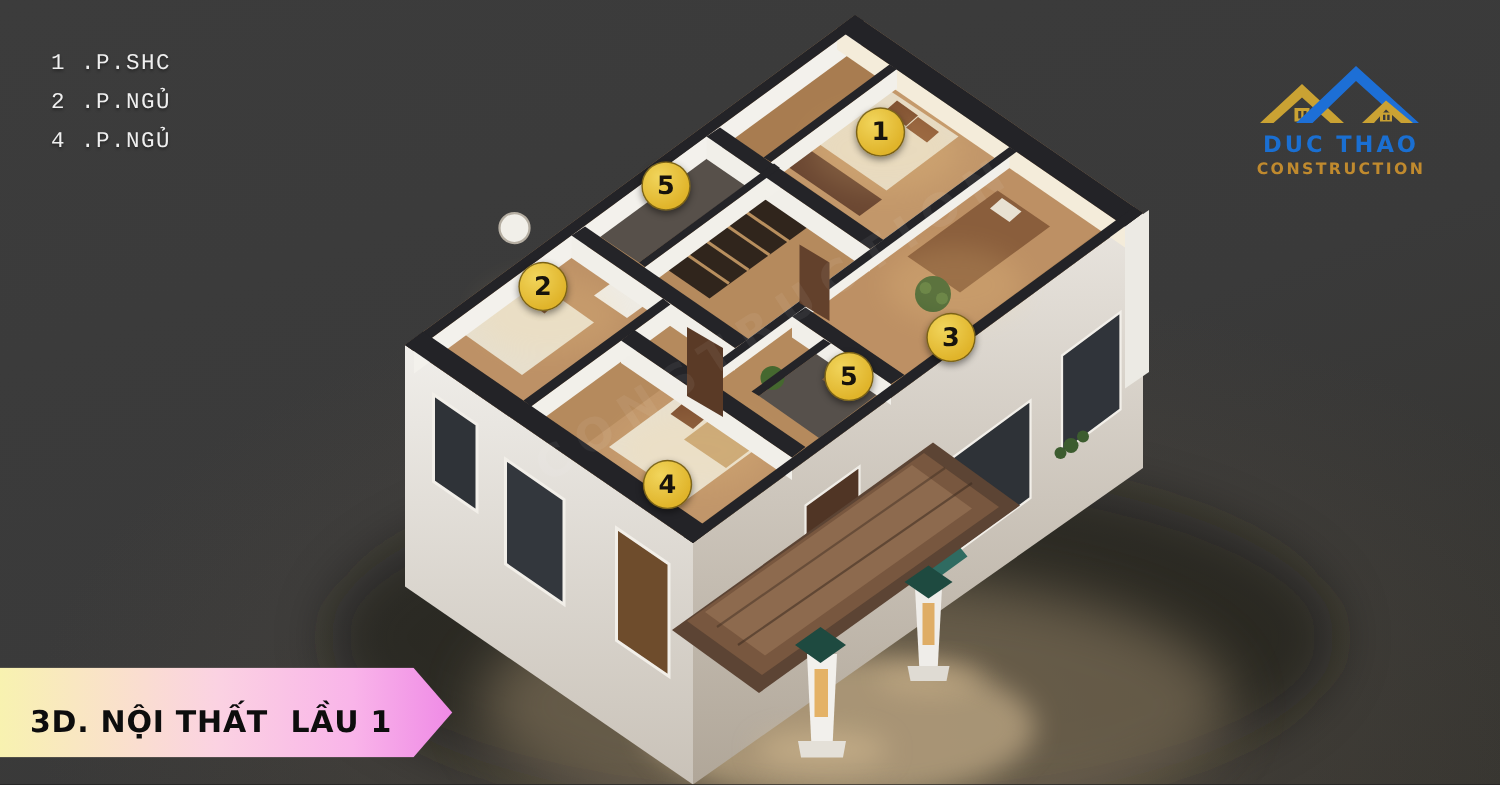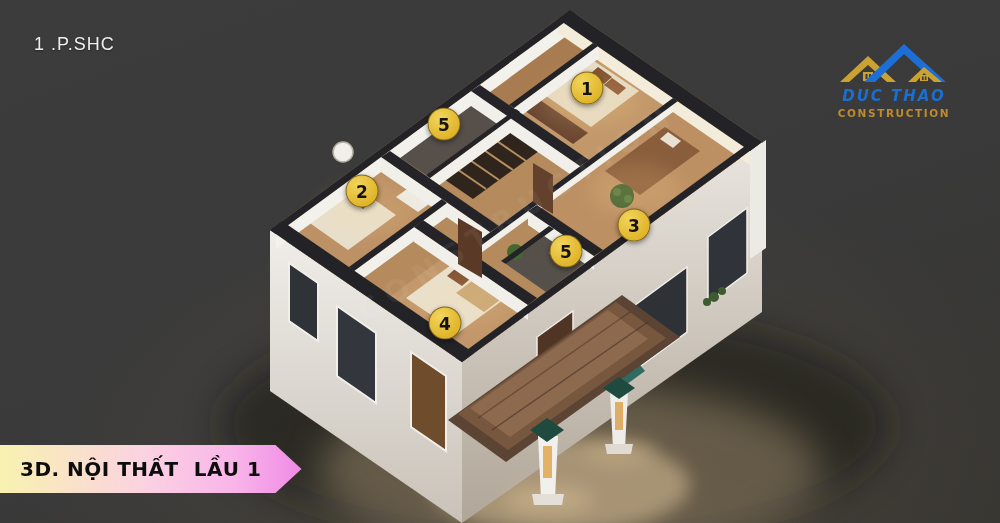--- a/index.html
+++ b/index.html
@@ -6,31 +6,31 @@
   .stage{
     position:relative;width:1000px;height:523px;overflow:hidden;
     background:
       radial-gradient(760px 420px at 57% 92%, rgba(125,111,92,.55) 0%, rgba(80,73,63,.35) 38%, rgba(58,57,56,0) 72%),
       linear-gradient(160deg,#3c3c3c 0%,#3a3a3a 55%,#34332f 100%);
     font-family:"DejaVu Sans","Liberation Sans",sans-serif;
   }
   .scene{position:absolute;left:0;top:0;width:1000px;height:523px;}
   
   .legend{position:absolute;left:34px;top:34px;color:#efefef;
-    font-family:Liberation Sans, sans-serif;
-    font-size:18px;letter-spacing:1px;}
+    font-family:Liberation Mono, monospace;
+    font-size:15px;letter-spacing:1px;}
   .legend-item{margin-bottom:9px;white-space:pre;text-shadow:0 1px 2px rgba(0,0,0,.4);}
   
   .logo{position:absolute;left:836px;top:40px;width:116px;text-align:center;}
   .logo-roofs{display:block;margin:0 auto;}
-  .logo-name{font-size:15px;font-weight:bold;letter-spacing:2px;color:#1a6fd2;margin-top:1px;font-style:italic;}
+  .logo-name{font-size:15px;font-weight:bold;letter-spacing:2px;color:#1a6fd2;margin-top:1px;}
   .logo-sub{font-size:10.5px;font-weight:bold;letter-spacing:1.6px;color:#c08a2e;margin-top:2px;}
   
   .banner{position:absolute;left:0;top:445px;height:48px;display:flex;align-items:center;
-    padding:0 40px 0 20px;
+    padding:12px 40px 0 20px;
     background:linear-gradient(90deg,#f8f2b0 0%,#fbd2e2 48%,#f9b4e9 78%,#ef8ae6 100%);
     clip-path:polygon(0 0,calc(100% - 26px) 0,100% 50%,calc(100% - 26px) 100%,0 100%);
     box-shadow:0 3px 8px rgba(0,0,0,.35);text-align:center;}
   .banner span{font-size:20px;font-weight:800;color:#0d0d0d;white-space:pre;letter-spacing:.5px;}
   
   .marker{position:absolute;width:31px;height:31px;border-radius:50%;
     background:radial-gradient(circle at 35% 30%,#f1d55c,#e0b42a 72%);
     border:1px solid rgba(55,42,5,.6);
     display:flex;align-items:center;justify-content:center;
     color:#17130c;font-size:17px;font-weight:bold;
@@ -193,20 +193,22 @@
       <circle cx="714" cy="297" r="5"></circle>
         <circle cx="722" cy="291" r="4"></circle>
         <circle cx="707" cy="302" r="4"></circle>
     </g>
   </svg>
 
   <div class="watermark">CONSTRUCTION</div>
 
   <div class="legend">
     <div class="legend-item">1 .P.SHC</div>
+    <div class="legend-item">2 .P.NGỦ</div>
+    <div class="legend-item">4 .P.NGỦ</div>
   </div>
 
   <div class="logo">
     <svg class="logo-roofs" width="112" height="46" viewBox="0 0 112 46">
       <polygon points="2,42 30,16 58,42 49,42 30,25 11,42" fill="#caa233"></polygon>
       <rect x="25" y="32" width="10" height="9" fill="#caa233"></rect>
       <rect x="27.5" y="34" width="2" height="5" fill="#3a3a3a"></rect>
         <rect x="31" y="34" width="2" height="5" fill="#3a3a3a"></rect>
       <polygon points="26,42 66,4 108,42 97,42 66,14 37,42" fill="#1d6fd6"></polygon>
       <polygon points="70,42 86,27 104,42 96,42 86,33 78,42" fill="#caa233"></polygon>

